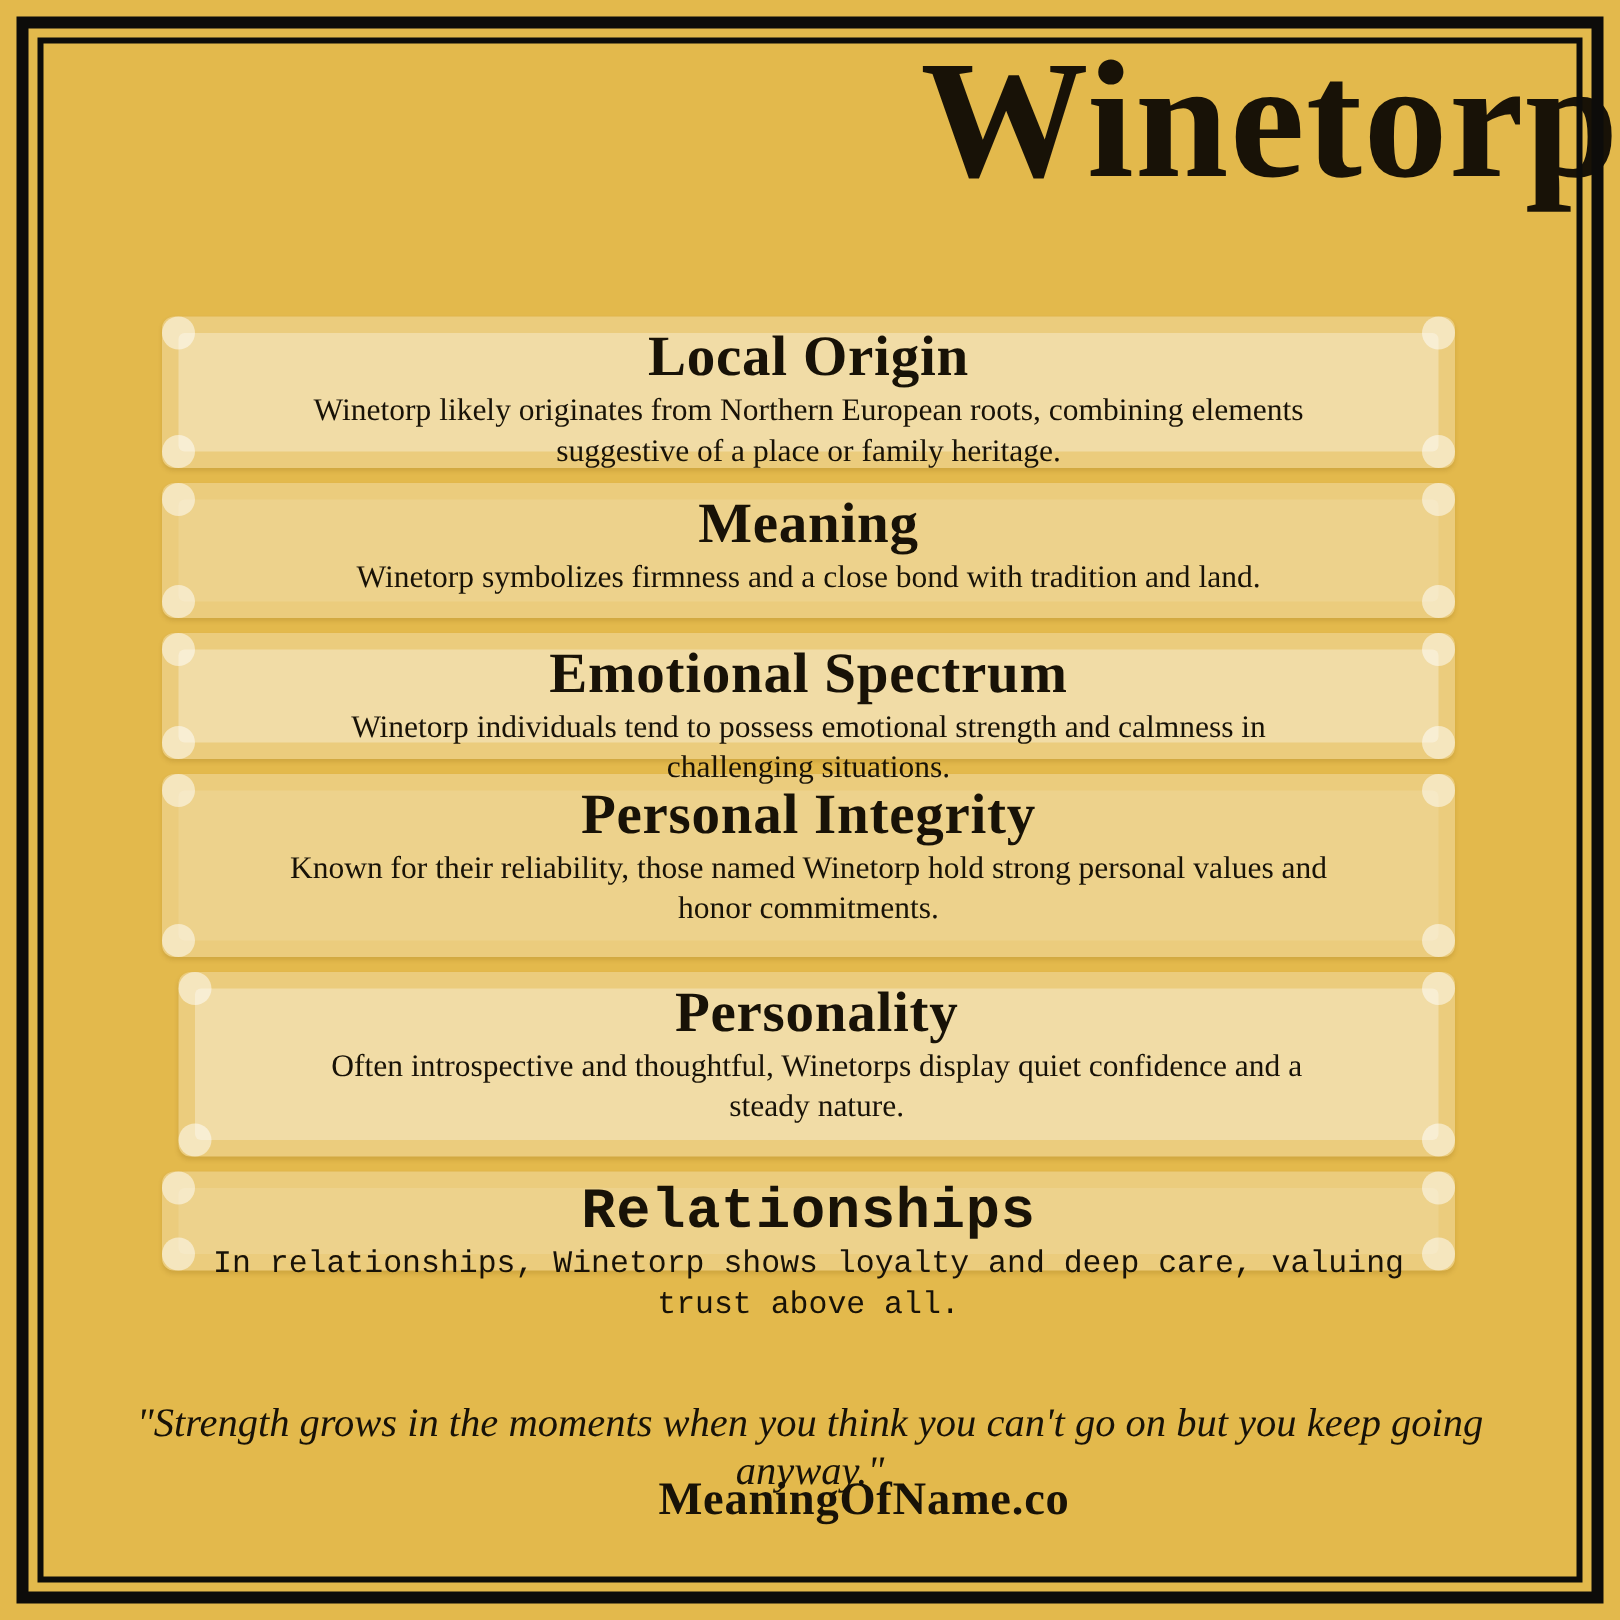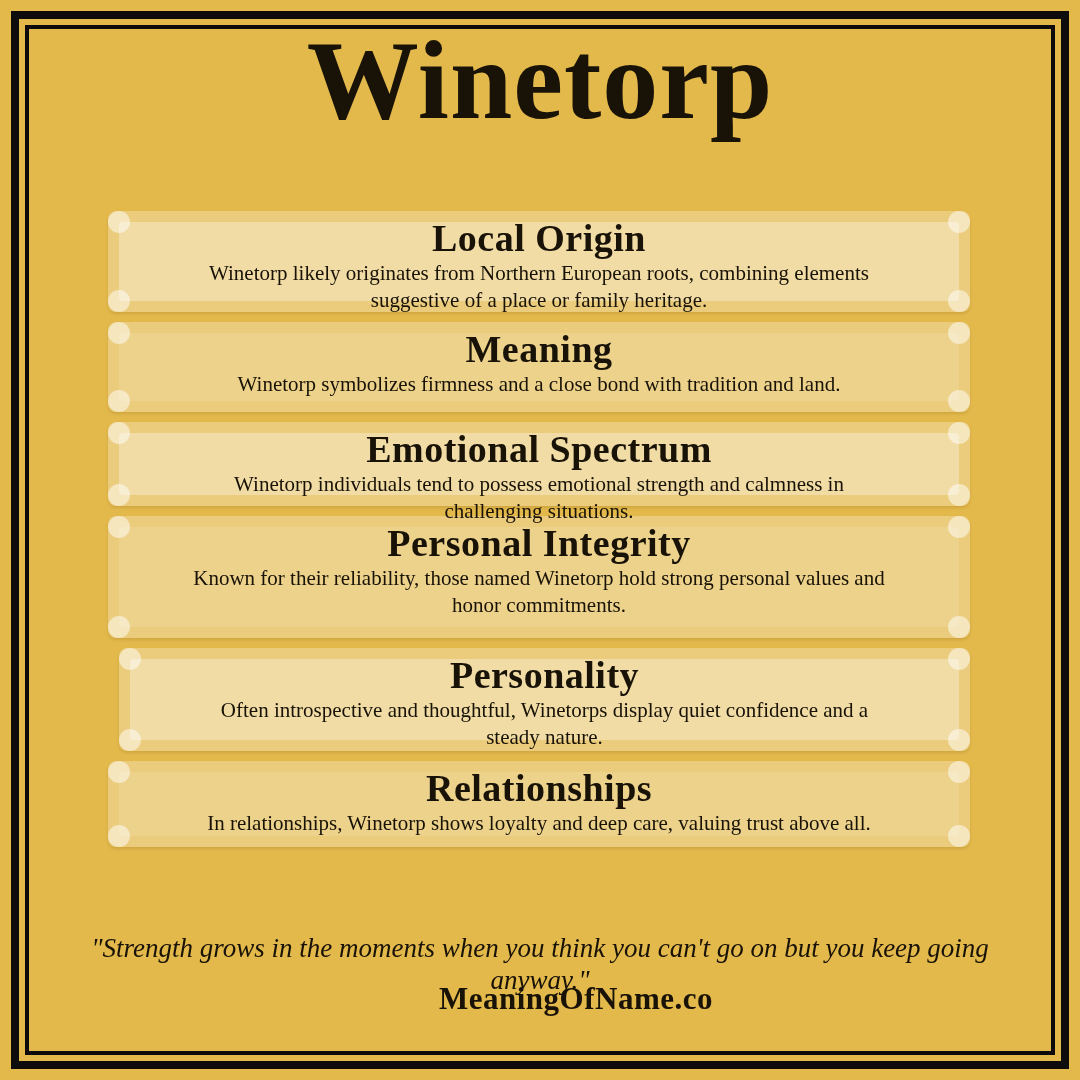--- a/index.html
+++ b/index.html
@@ -30,21 +30,21 @@
     pointer-events: none;
     z-index: 5;
   }
   
   .title {
     position: absolute;
     top: 22px;
     left: 0;
     width: 100%;
     margin: 0;
-    text-align: center;
+    text-align: right;
     font-size: 112px;
     line-height: 1.05;
     font-weight: bold;
     letter-spacing: 1px;
     color: var(--ink, #131008);
   }
   
   .cards {
     position: absolute;
     top: 211px;
@@ -71,22 +71,22 @@
     background: rgba(255, 255, 255, 0.32);
     z-index: 0;
   }
   .card:nth-of-type(even)::before {
     background: rgba(255, 255, 255, 0.12);
   }
   .card:nth-of-type(1) { height: 101px; }
   .card:nth-of-type(2) { height: 90px; }
   .card:nth-of-type(3) { height: 84px; }
   .card:nth-of-type(4) { height: 122px; }
-  .card:nth-of-type(5) { height: 103px; margin-left: 11px; }
-  .card:nth-of-type(6) { height: 86px; }
+  .card:nth-of-type(5) { height: 123px; margin-left: 11px; }
+  .card:nth-of-type(6) { height: 66px; font-family: Liberation Mono, monospace; }
   .card h2 {
     position: relative;
     z-index: 1;
     margin: 0;
     font-size: 38px;
     line-height: 1.08;
     font-weight: bold;
     letter-spacing: 0.5px;
   }
   .card p {

